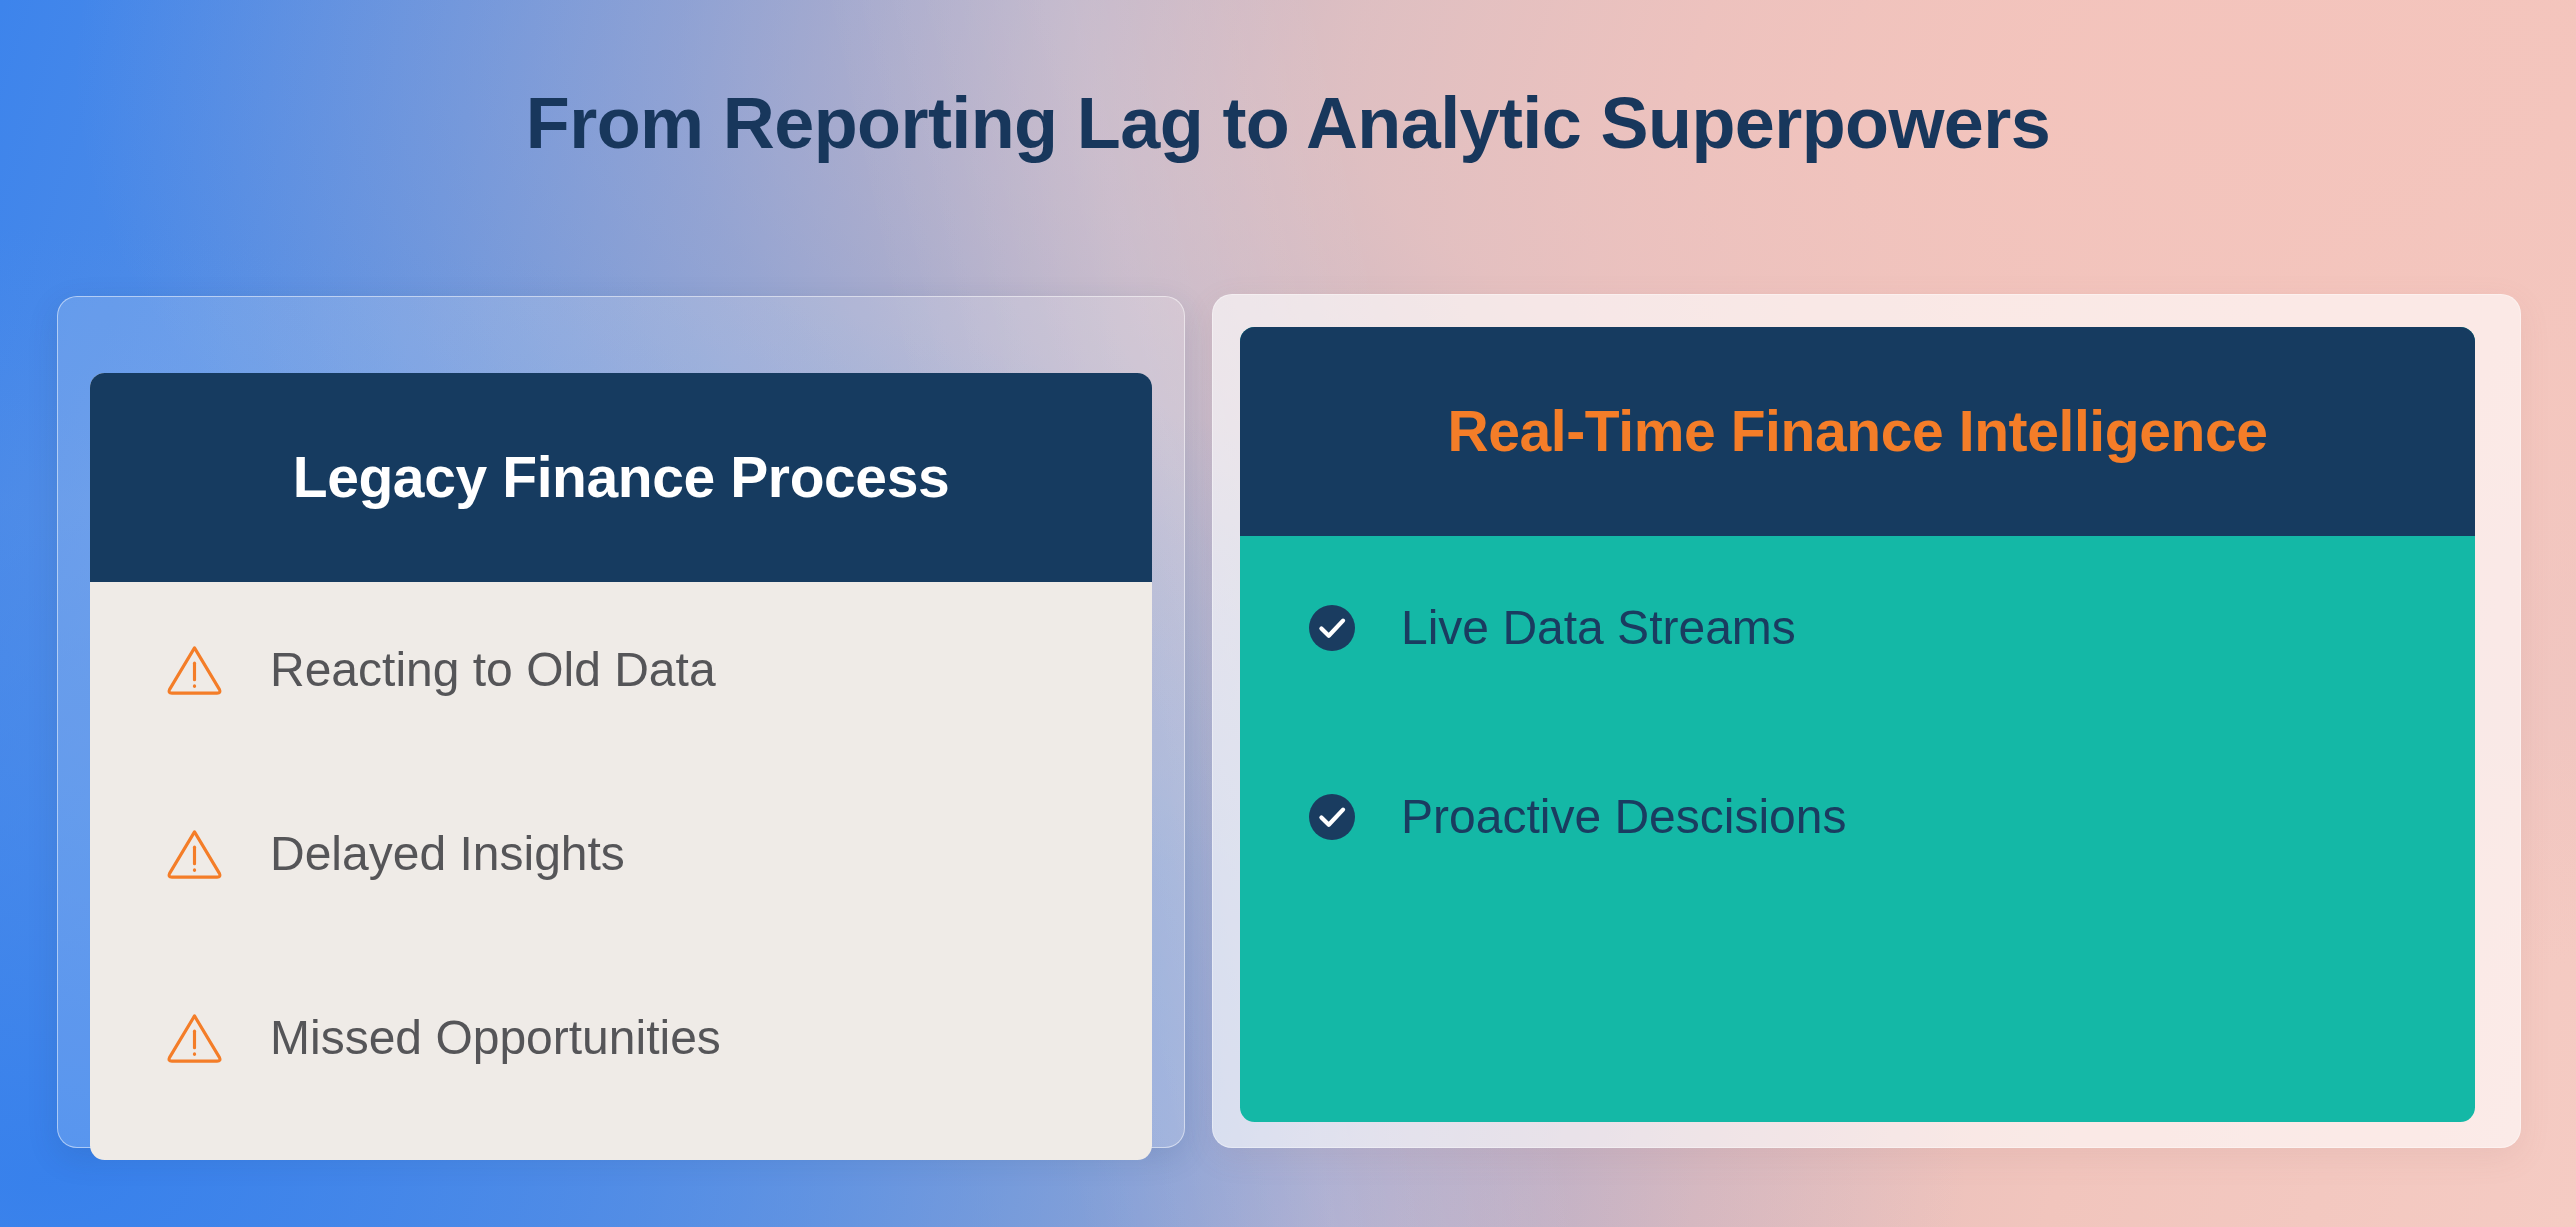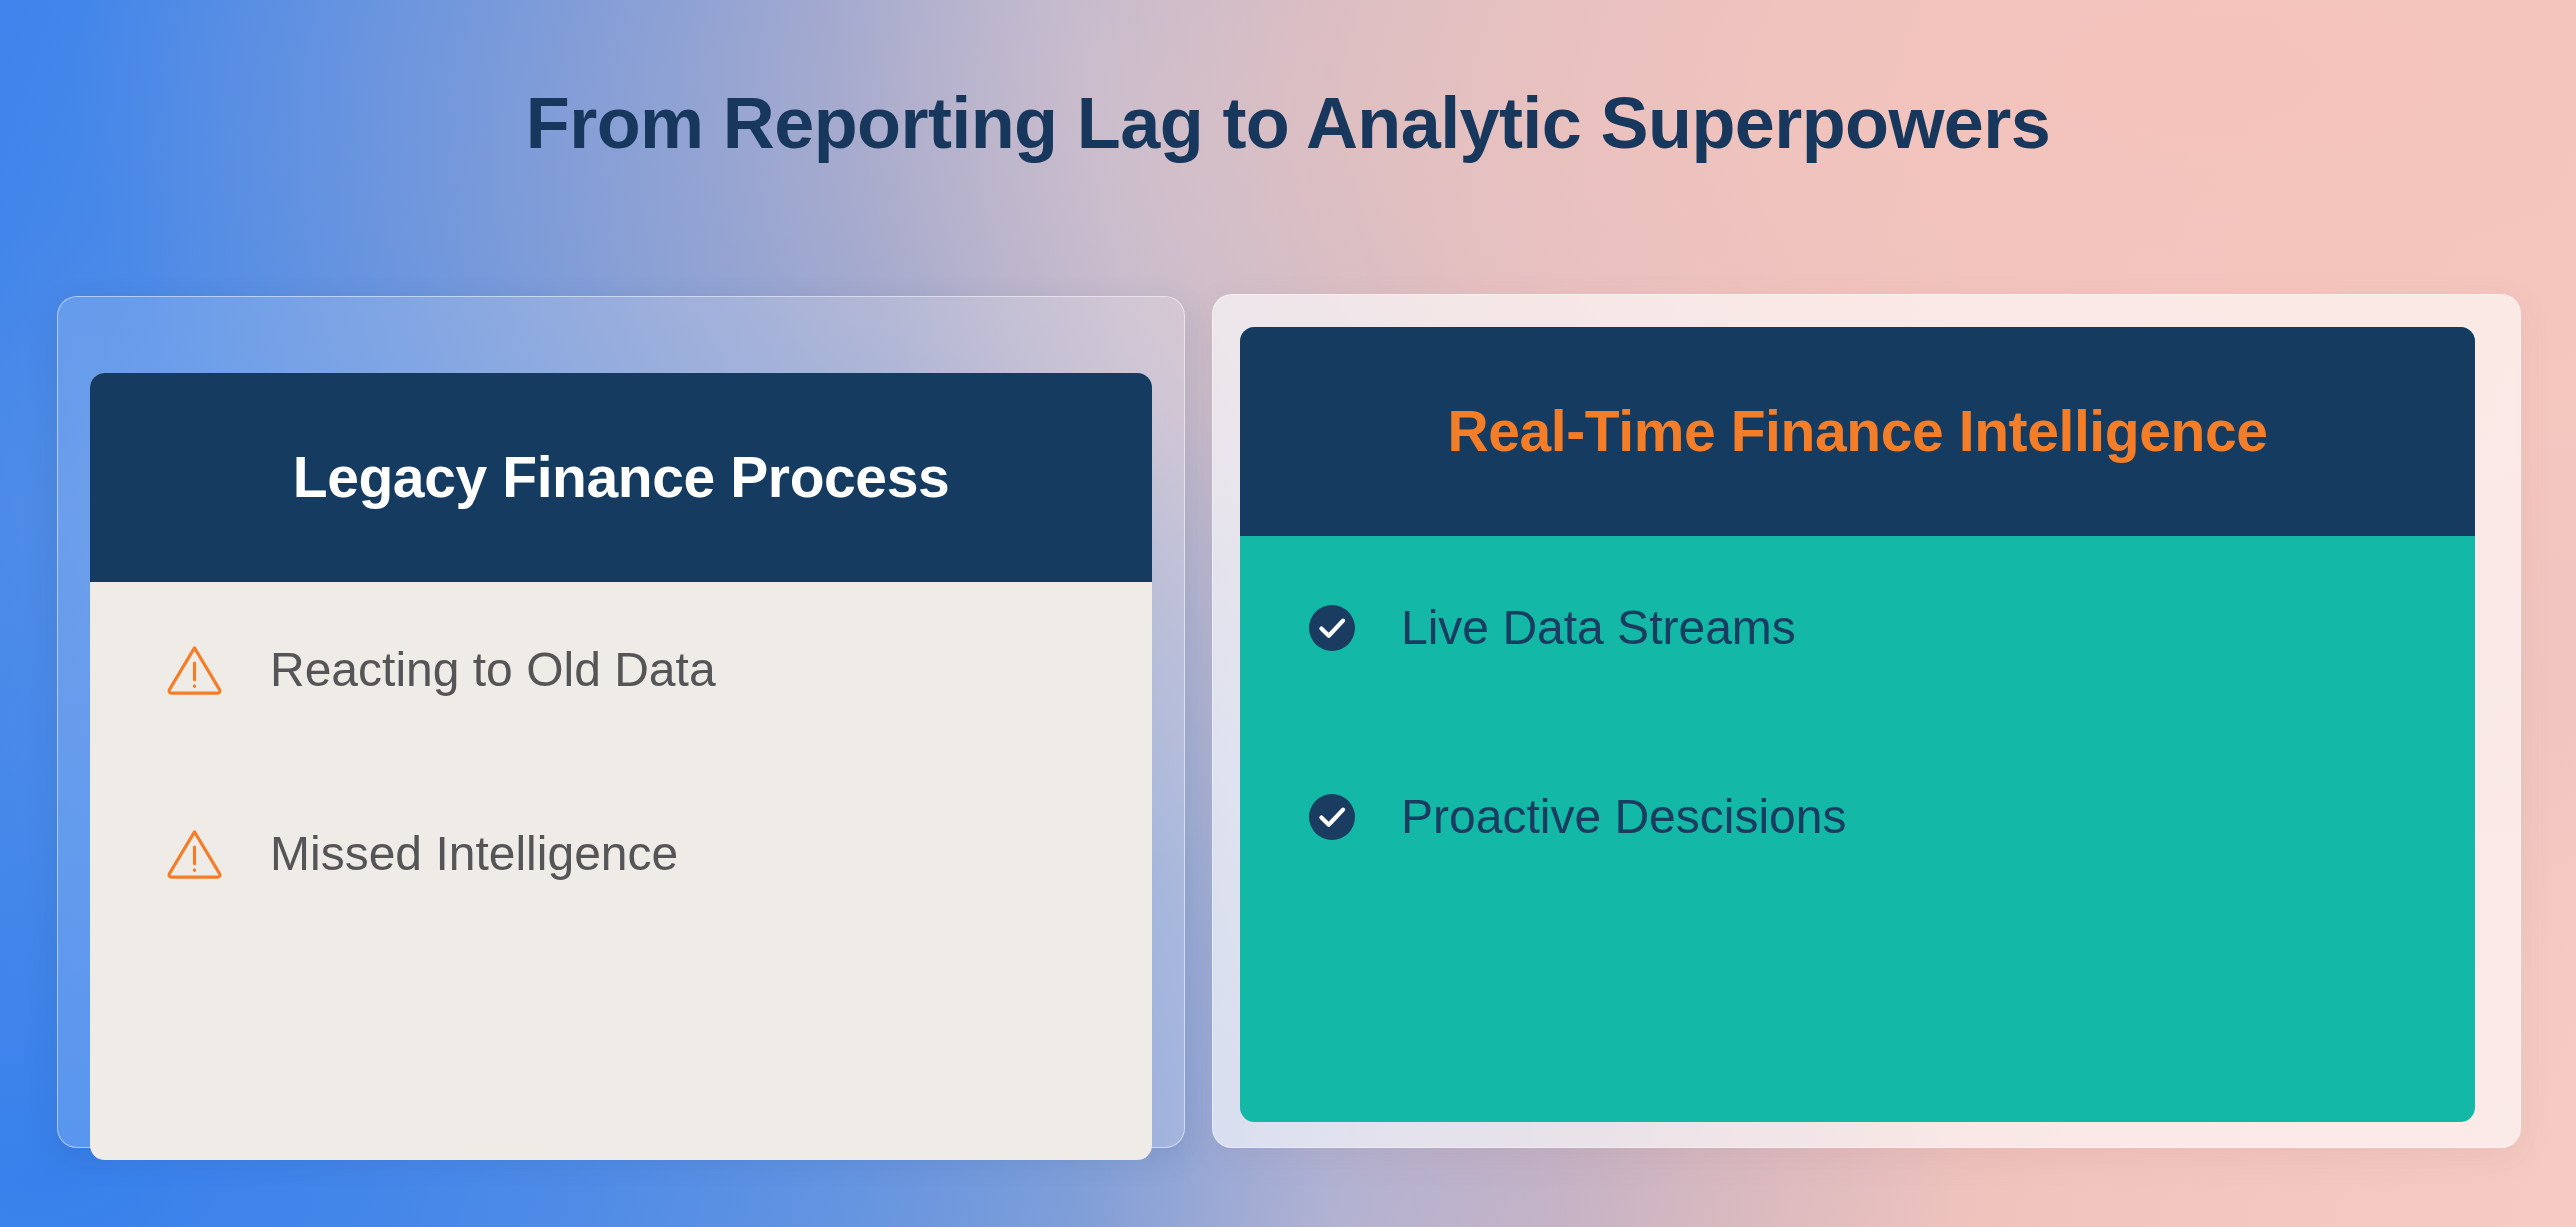--- a/index.html
+++ b/index.html
@@ -212,30 +212,40 @@
           <span class="icon-warning">
             <svg viewBox="0 0 64 64" width="59" height="59" aria-hidden="true">
               <path d="M32 7.5 L59 52.5 Q61 56.5 56.5 56.5 L7.5 56.5 Q3 56.5 5 52.5 Z" fill="none" stroke="#f47d28" stroke-width="3.4" stroke-linejoin="round" stroke-linecap="round"></path>
               <line x1="32" y1="24" x2="32" y2="42" stroke="#f47d28" stroke-width="3.4" stroke-linecap="round"></line>
               <line x1="32" y1="48.6" x2="32" y2="49.2" stroke="#f47d28" stroke-width="3.4" stroke-linecap="round"></line>
             </svg>
           </span>
           <span class="legacy-label">Reacting to Old Data</span>
         </li>
 
-
         <li class="row">
           <span class="icon-warning">
             <svg viewBox="0 0 64 64" width="59" height="59" aria-hidden="true">
               <path d="M32 7.5 L59 52.5 Q61 56.5 56.5 56.5 L7.5 56.5 Q3 56.5 5 52.5 Z" fill="none" stroke="#f47d28" stroke-width="3.4" stroke-linejoin="round" stroke-linecap="round"></path>
               <line x1="32" y1="24" x2="32" y2="42" stroke="#f47d28" stroke-width="3.4" stroke-linecap="round"></line>
               <line x1="32" y1="48.6" x2="32" y2="49.2" stroke="#f47d28" stroke-width="3.4" stroke-linecap="round"></line>
             </svg>
           </span>
-          <span class="legacy-label">Missed Intelligence</span>
+          <span class="legacy-label">Delayed Insights</span>
+        </li>
+
+        <li class="row">
+          <span class="icon-warning">
+            <svg viewBox="0 0 64 64" width="59" height="59" aria-hidden="true">
+              <path d="M32 7.5 L59 52.5 Q61 56.5 56.5 56.5 L7.5 56.5 Q3 56.5 5 52.5 Z" fill="none" stroke="#f47d28" stroke-width="3.4" stroke-linejoin="round" stroke-linecap="round"></path>
+              <line x1="32" y1="24" x2="32" y2="42" stroke="#f47d28" stroke-width="3.4" stroke-linecap="round"></line>
+              <line x1="32" y1="48.6" x2="32" y2="49.2" stroke="#f47d28" stroke-width="3.4" stroke-linecap="round"></line>
+            </svg>
+          </span>
+          <span class="legacy-label">Missed Opportunities</span>
         </li>
 
       </ul>
     </div>
   </div>
 
   <div class="frame frame-realtime"></div>
   <div class="panel panel-realtime">
     <div class="card-header header-realtime">
       <span class="card-header-title">Real-Time Finance Intelligence</span>

